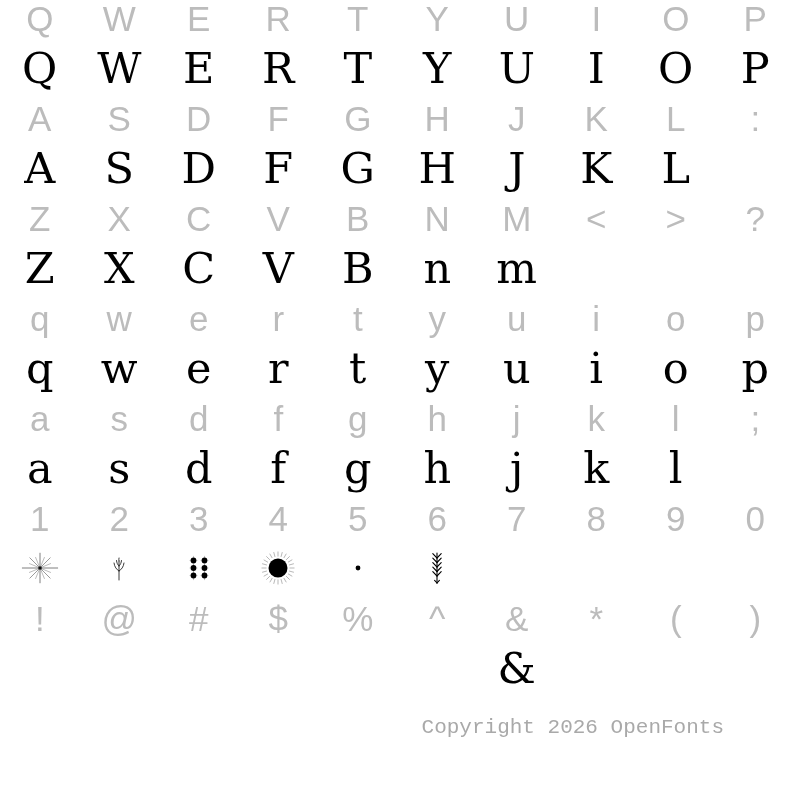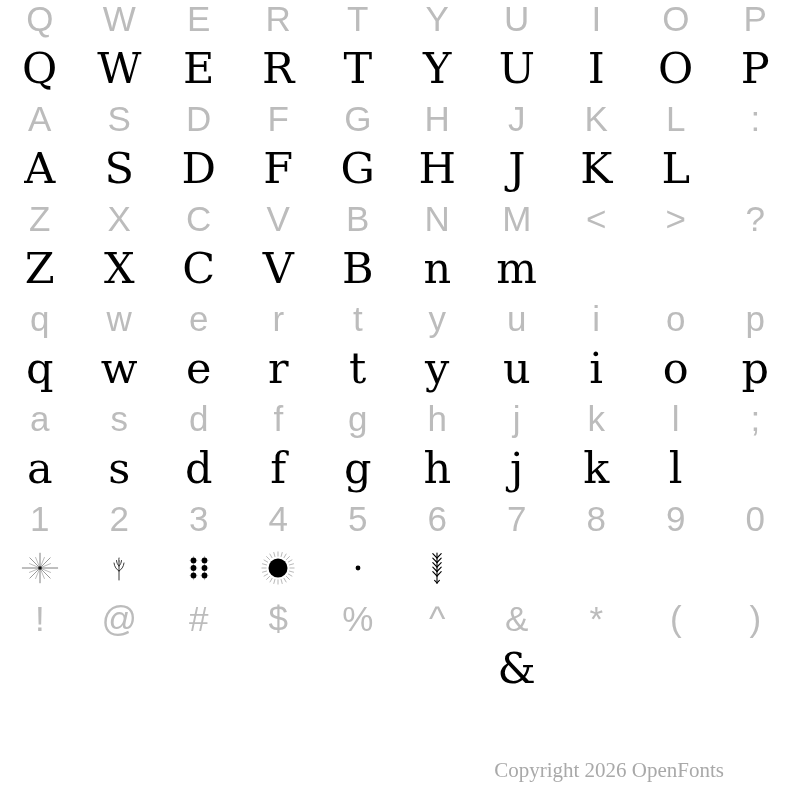--- a/index.html
+++ b/index.html
@@ -29,25 +29,25 @@
   }
   .spec-cell {
     font-family: "DejaVu Serif", "Liberation Serif", serif;
     font-weight: 400;
     font-size: 43px;
     color: var(--spec-black, #000000);
   }
   .spec-cell svg { display: block; }
   .footer {
     position: absolute;
-    top: 758px;
+    top: 716px;
     right: 76px;
     font-size: 21px;
     color: var(--copy-gray, #a9a9a9);
-    font-family: Liberation Serif, serif;
+    font-family: Liberation Mono, monospace;
   }
 </style>
 </head>
 <body>
 
 <div class="page">
   <div id="grid">
       <div class="pair">
         <div class="row">
           <div class="cell ref-cell">Q</div>

